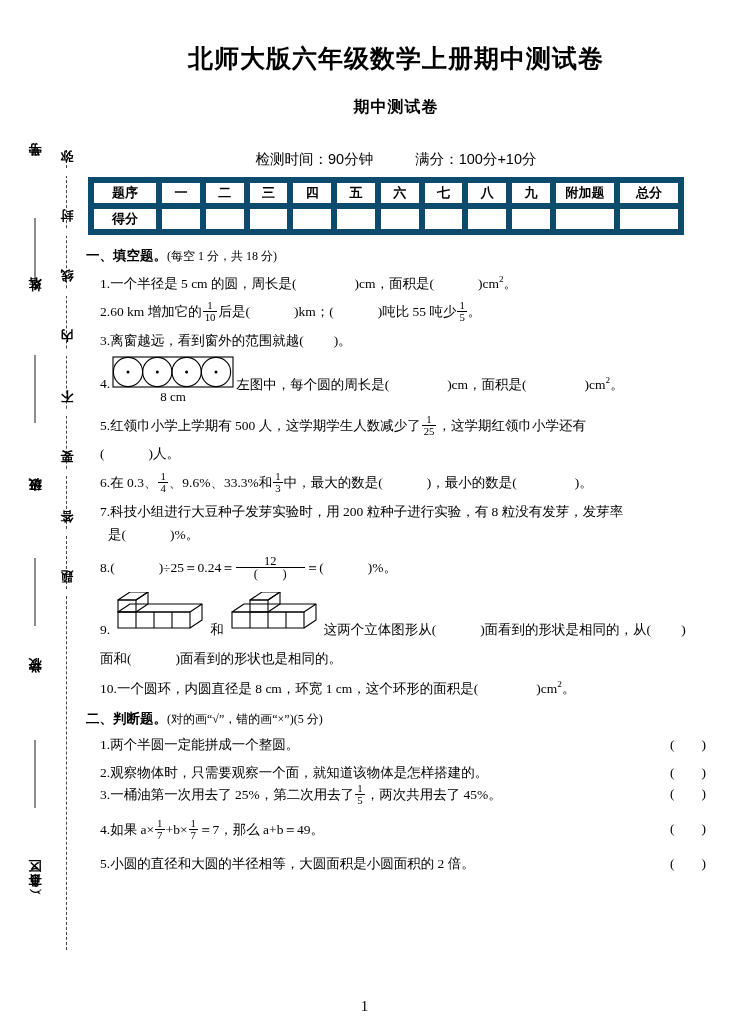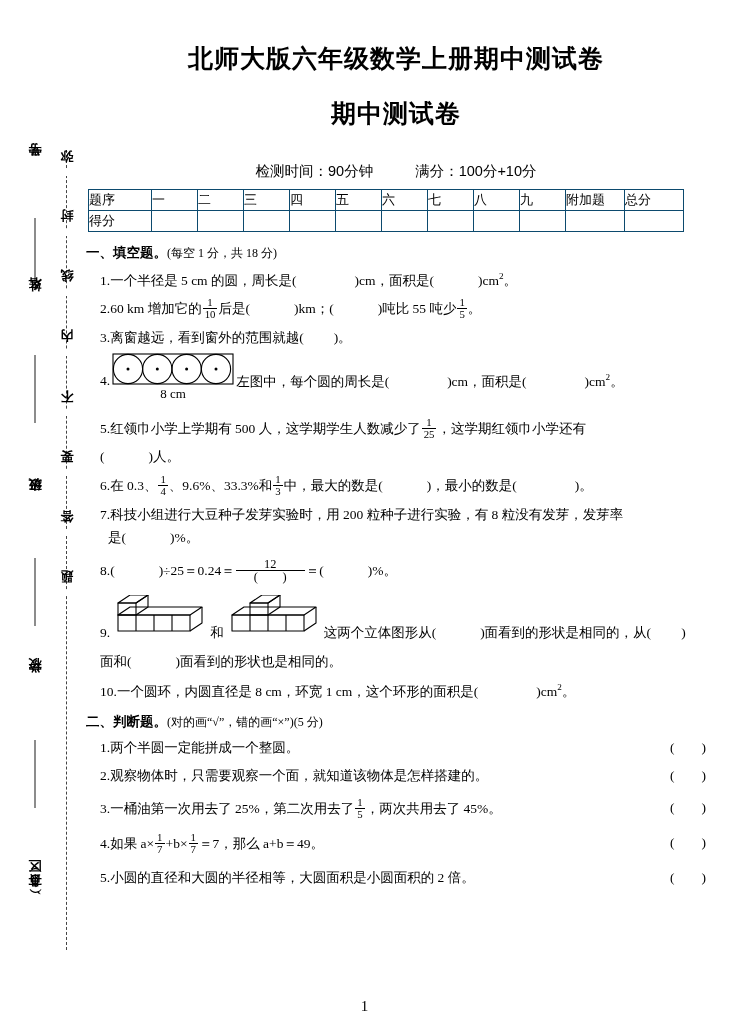--- a/index.html
+++ b/index.html
@@ -88,47 +88,48 @@
     font-family: "Liberation Sans", "DejaVu Sans", sans-serif;
     font-weight: 700;
     font-size: 25px;
     letter-spacing: 1px;
     margin-top: 42px;
   }
   #title-sub {
     text-align: center;
     font-family: "Liberation Sans", "DejaVu Sans", sans-serif;
     font-weight: 700;
-    font-size: 25px;
+    font-size: 16px;
     letter-spacing: 1px;
     margin-top: 22px;
   }
   #exam-meta {
     text-align: center;
     font-family: "Liberation Sans", "DejaVu Sans", sans-serif;
     font-weight: 400;
     font-size: 14.5px;
     margin-top: 32px;
   }
   #exam-meta .gap { display: inline-block; width: 34px; }
 
   
   #score-table {
     border-collapse: collapse;
     width: 596px;
     margin: 8px 0 0 2px;
     table-layout: fixed;
   }
   #score-table td {
-    border: 1px solid #0c4a6e;
+    border: 6px solid #0c4a6e;
     height: 20px;
+    text-align: center;
     vertical-align: middle;
     font-family: "Liberation Sans", "DejaVu Sans", sans-serif;
     font-size: 13px;
-    font-weight: 400;
+    font-weight: 700;
     padding: 0;
   }
   #score-table td.rowhdr { width: 62px; }
   #score-table td.wide { width: 58px; margin-top: 30px; }
 
   
   .sec-head {
     font-family: "Liberation Sans", "DejaVu Sans", sans-serif;
     font-size: 13.5px;
     font-weight: 700;
@@ -298,21 +299,21 @@
           <circle cx="45.3" cy="16" r="1.5" fill="#000"></circle>
           <circle cx="74.6" cy="16" r="1.5" fill="#000"></circle>
           <circle cx="104" cy="16" r="1.5" fill="#000"></circle>
           <text x="61" y="45" font-family="Liberation Serif, serif" font-size="13" text-anchor="middle" fill="#000">8 cm</text>
         </svg>
       </span>
       <span style="align-self:flex-end; padding-bottom:16px;"><span>左图中，每个圆的周长是(</span><span class="blank b-lg"></span><span>)cm，面积是(</span><span class="blank b-lg"></span><span>)cm</span><sup class="u">2</sup><span>。</span></span>
     </div>
   </div>
 
-  <div class="q" style="margin-top:10px;">
+  <div class="q" style="margin-top:4px;">
     <span>5.</span><span>红领巾小学上学期有 500 人，这学期学生人数减少了</span><span class="frac">
         <span class="num">1</span>
         <span class="den">25</span>
       </span><span>，这学期红领巾小学还有</span>
     <div style="margin-top:6px;"><span>(</span><span class="blank b-md"></span><span>)人。</span></div>
   </div>
 
   <div class="q">
     <span>6.</span><span>在 0.3、</span><span class="frac">
         <span class="num">1</span>
@@ -383,21 +384,21 @@
   <div class="q">
     <span>1.</span><span>两个半圆一定能拼成一个整圆。</span>
     <span class="tf-mark">(　　)</span>
   </div>
 
   <div class="q">
     <span>2.</span><span>观察物体时，只需要观察一个面，就知道该物体是怎样搭建的。</span>
     <span class="tf-mark">(　　)</span>
   </div>
 
-  <div class="q" style="margin-top:12px;">
+  <div class="q" style="margin-top:1px;">
     <span>3.</span><span>一桶油第一次用去了 25%，第二次用去了</span><span class="frac">
         <span class="num">1</span>
         <span class="den">5</span>
       </span><span>，两次共用去了 45%。</span>
     <span class="tf-mark">(　　)</span>
   </div>
 
   <div class="q" style="margin-top:12px;">
     <span>4.</span><span>如果 a×</span><span class="frac">
         <span class="num">1</span>

